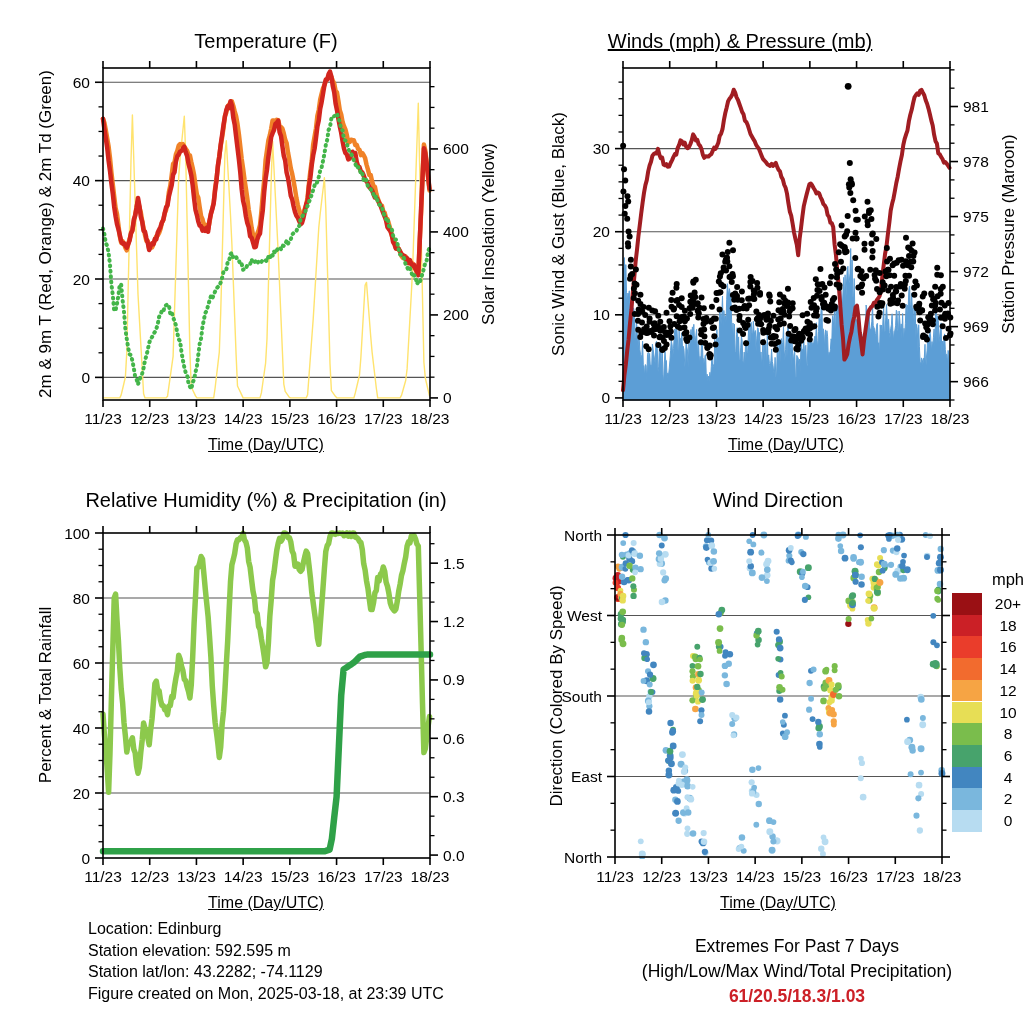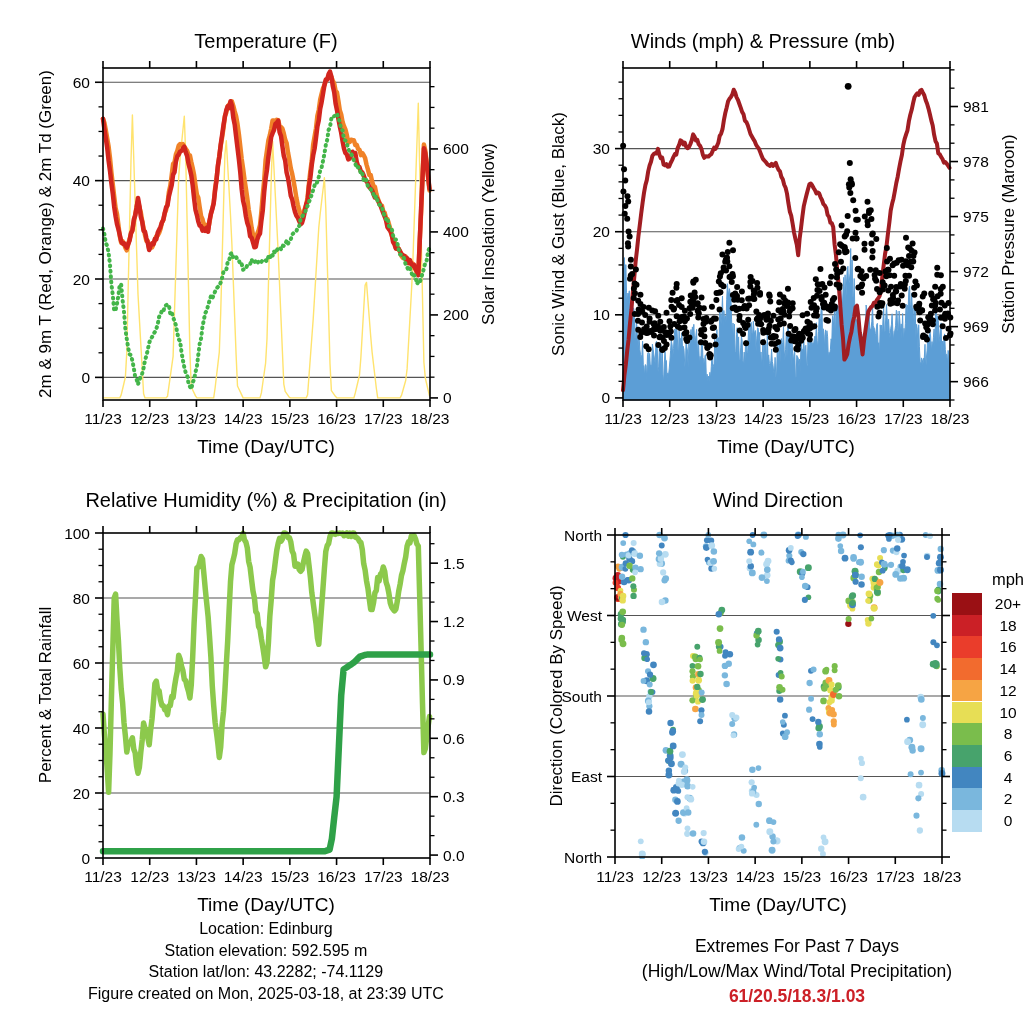--- a/index.html
+++ b/index.html
@@ -1,23 +1,23 @@
 <!DOCTYPE html>
 <html><head>
 <meta charset="utf-8">
 <style>
   html,body{margin:0;padding:0;background:#fff;}
   #stage{position:relative;width:1024px;height:1024px;background:#fff;overflow:hidden;
          font-family:"Liberation Sans",sans-serif;color:#000;}
   #plots{position:absolute;left:0;top:0;}
   .overlay{position:absolute;white-space:nowrap;}
   .chart-title{font-size:20px;transform:translateX(-50%);}
-  .x-title{font-size:19px;transform:translateX(-50%);}
+  .x-title{font-size:16px;transform:translateX(-50%);text-decoration:underline;}
   .v-label{font-size:17px;transform:translate(-50%,-50%) rotate(-90deg);}
-  #footer{position:absolute;left:88px;top:918px;font-size:16px;line-height:21.5px;text-align:center;}
+  #footer{position:absolute;left:88px;top:918px;font-size:16px;line-height:21.5px;}
   #extremes{position:absolute;left:547px;top:934px;width:500px;text-align:center;
             font-size:17.5px;line-height:25px;}
   #extremes .vals{font-weight:bold;}
   #legend-title{position:absolute;left:988px;top:570px;width:40px;text-align:center;font-size:16.5px;}
   .legend-swatch{position:absolute;width:30px;height:21.7px;}
   .legend-label{position:absolute;left:988px;width:40px;height:21.7px;text-align:center;
                 font-size:15.5px;line-height:21.7px;}
 </style>
 </head>
 <body>
@@ -1384,21 +1384,21 @@
           <line x1="942" x2="946.5" y1="722.8333333333334" y2="722.8333333333334" stroke="#000" stroke-width="1.3"></line>
           <line x1="942" x2="946.5" y1="669.1666666666666" y2="669.1666666666666" stroke="#000" stroke-width="1.3"></line>
           <line x1="942" x2="946.5" y1="642.3333333333334" y2="642.3333333333334" stroke="#000" stroke-width="1.3"></line>
           <line x1="942" x2="946.5" y1="588.6666666666666" y2="588.6666666666666" stroke="#000" stroke-width="1.3"></line>
           <line x1="942" x2="946.5" y1="561.8333333333334" y2="561.8333333333334" stroke="#000" stroke-width="1.3"></line>
         </g>
       </g>
     </svg>
 
   <div class="overlay chart-title" style="left:266px;top:30px;">Temperature (F)</div>
-  <div class="overlay chart-title" style="left:763px;top:30px;">Winds (mph) &amp; Pressure (mb)</div>
+  <div class="overlay chart-title" style="left:740px;top:30px;text-decoration:underline;">Winds (mph) &amp; Pressure (mb)</div>
   <div class="overlay chart-title" style="left:266px;top:489px;text-align:right;">Relative Humidity (%) &amp; Precipitation (in)</div>
   <div class="overlay chart-title" style="left:778px;top:489px;">Wind Direction</div>
 
   <div class="overlay x-title" style="left:266px;top:436px;">Time (Day/UTC)</div>
   <div class="overlay x-title" style="left:786px;top:436px;">Time (Day/UTC)</div>
   <div class="overlay x-title" style="left:266px;top:894px;">Time (Day/UTC)</div>
   <div class="overlay x-title" style="left:778px;top:894px;">Time (Day/UTC)</div>
 
   <div class="overlay v-label" style="left:46px;top:234px;">2m &amp; 9m T (Red, Orange) &amp; 2m Td (Green)</div>
   <div class="overlay v-label" style="left:489px;top:234px;">Solar Insolation (Yellow)</div>

